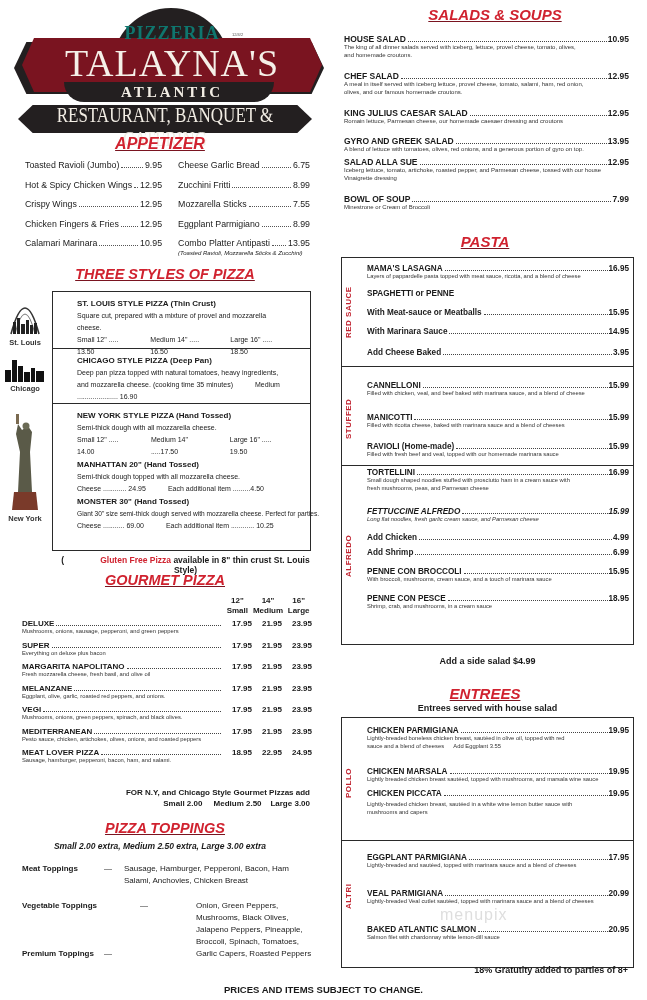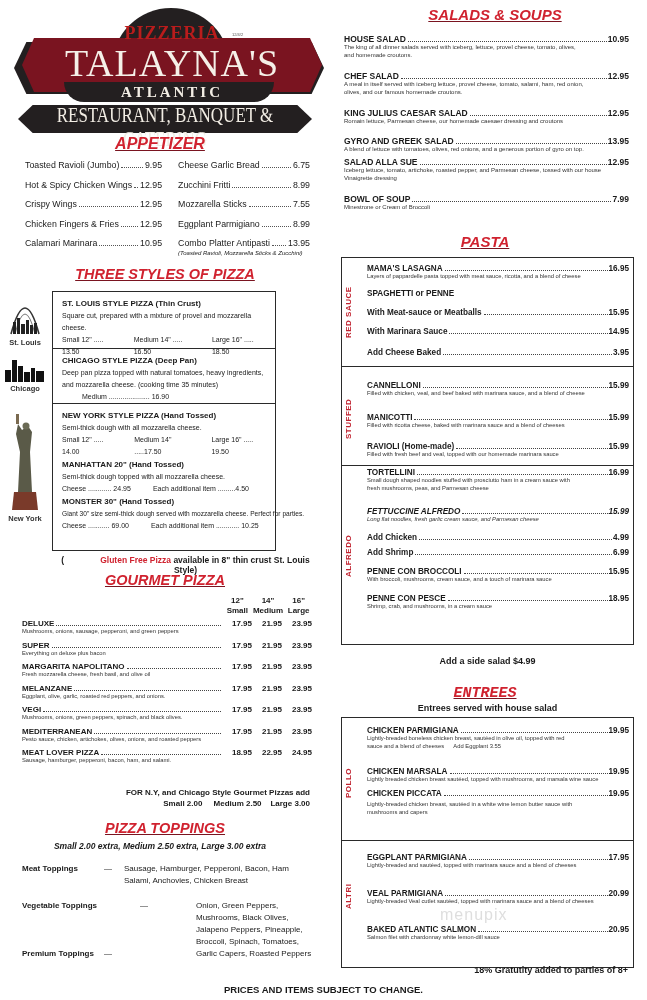--- a/index.html
+++ b/index.html
@@ -7,21 +7,21 @@
   body { position: relative; font-family: "Liberation Sans Narrow", "Liberation Sans", sans-serif; color: #1a1a1a; }
 
   
   .logo { position: absolute; left: 14px; top: 8px; width: 296px; height: 122px; }
   .logo .dome { position: absolute; left: 98px; top: 0; width: 118px; height: 60px; background: #231f20; border-radius: 60px 60px 0 0; }
   .logo .band { position: absolute; left: 8px; top: 30px; width: 300px; height: 54px; background: #7a1420;
      clip-path: polygon(4% 0, 96% 0, 100% 50%, 96% 100%, 4% 100%, 0 50%); }
   .logo .band-shadow { position: absolute; left: 0px; top: 34px; width: 310px; height: 52px; background: #231f20;
      clip-path: polygon(4% 0, 96% 0, 100% 50%, 96% 100%, 4% 100%, 0 50%); }
   .logo .lower { position: absolute; left: 50px; top: 74px; width: 210px; height: 20px; background: #231f20; border-radius: 0 0 20px 20px; }
-  .logo .pizzeria { position: absolute; left: 0; width: 316px; top: 15px; text-align: center; font-family: "Liberation Serif", serif; font-weight: bold; color: #b91c1c; font-size: 18px; letter-spacing: 1px; }
+  .logo .pizzeria { position: absolute; left: 0; width: 316px; top: 15px; text-align: center; font-family: "Liberation Serif", serif; font-weight: bold; color: #0f766e; font-size: 18px; letter-spacing: 1px; }
   .logo .title { position: absolute; left: 0; width: 316px; top: 35px; text-align: center; font-family: "Liberation Serif", serif; color: #f5f0e8; font-size: 38px; letter-spacing: 1px; line-height: 40px; }
   .logo .pastaria { position: absolute; left: 0; width: 316px; top: 76px; text-align: center; font-family: "Liberation Serif", serif; font-weight: bold; color: #f2ede4; font-size: 15px; letter-spacing: 3px; }
   .logo .tiny { position: absolute; left: 218px; top: 24px; font-size: 4px; color: #555; }
   .logo .banner { position: absolute; left: 4px; top: 97px; width: 294px; height: 28px; background: #231f20;
      clip-path: polygon(5% 0, 95% 0, 100% 50%, 95% 100%, 5% 100%, 0 50%); }
   .logo .banner-text { position: absolute; left: 4px; width: 294px; top: 100px; text-align: center; font-family: "Liberation Serif", serif; color: #f2ede4; font-size: 17px; letter-spacing: 0px; transform: scaleY(1.2); }
 
   
   .sec-title { position: absolute; text-align: center; color: #d0222f; font-weight: bold; font-style: italic; text-decoration: underline; text-decoration-color: #7a1420; font-family: "Liberation Sans", sans-serif; }
 
@@ -29,21 +29,21 @@
   .appetizer-grid { position: absolute; left: 25px; top: 160px; width: 285px; display: flex; gap: 16px; font-size: 8.8px; }
   .appetizer-col { flex: 1; }
   .app-row { display: flex; align-items: baseline; height: 19.5px; white-space: nowrap; }
   .app-row .name { white-space: nowrap; }
   .app-row .dots { flex: 1; border-bottom: 1px dotted #555; margin: 0 2px 2px 2px; min-width: 4px; }
   .app-row .price { white-space: nowrap; }
   .app-note { font-size: 6px; font-style: italic; margin-top: -8px; white-space: nowrap; }
 
   
   .city-icon { position: absolute; text-align: center; font-size: 7.5px; font-weight: bold; color: #333; }
-  .style-box { position: absolute; left: 52px; width: 224px; border: 1.5px solid #2a2a2a; padding: 5px 9px; font-size: 7px; line-height: 12px; }
+  .style-box { position: absolute; left: 52px; width: 259px; border: 1.5px solid #2a2a2a; padding: 5px 24px; font-size: 7px; line-height: 12px; }
   .style-box .hd { font-weight: bold; font-size: 8px; line-height: 13px; }
   .style-box .row { display: flex; gap: 18px; }
   .gf-note { position: absolute; left: 58px; top: 555px; width: 255px; text-align: center; font-size: 8.5px; font-weight: bold; }
   .gf-note .red { color: #d0222f; padding-left: 36px; }
 
   
   .gp-head { position: absolute; top: 596px; left: 222px; width: 92px; display: flex; font-size: 8px; font-weight: bold; text-align: center; line-height: 10px; }
   .gp-head div { width: 31px; }
   .gp-table { position: absolute; left: 22px; top: 619px; width: 290px; }
   .gp-row { margin-bottom: 5.5px; }
@@ -495,21 +495,21 @@
         <span>PENNE CON PESCE</span>
         <span class="dots"></span>
         <span>18.95</span>
       </div>
     <div class="mi-desc">Shrimp, crab, and mushrooms, in a cream sauce</div>
   </div>
 </div>
 
 <div class="center-note" style="left:341px;top:656px;width:293px;font-size:9px;">Add a side salad $4.99</div>
 
-<div class="sec-title" style="left:420px;top:685px;width:130px;font-size:15px;font-family:Liberation Mono, monospace;">ENTREES</div>
+<div class="sec-title" style="left:420px;top:685px;width:130px;font-size:15px;">ENTREES</div>
 <div class="center-note" style="left:341px;top:703px;width:293px;font-size:9px;">Entrees served with house salad</div>
 
 <div class="cat-box" style="top:717px;height:124px;">
   <div class="side-label" style="top:40px;height:50px;">POLLO</div>
   <div class="box-item" style="top:8px;">
     <div class="mi-line">
         <span>CHICKEN PARMIGIANA</span>
         <span class="dots"></span>
         <span>19.95</span>
       </div>

